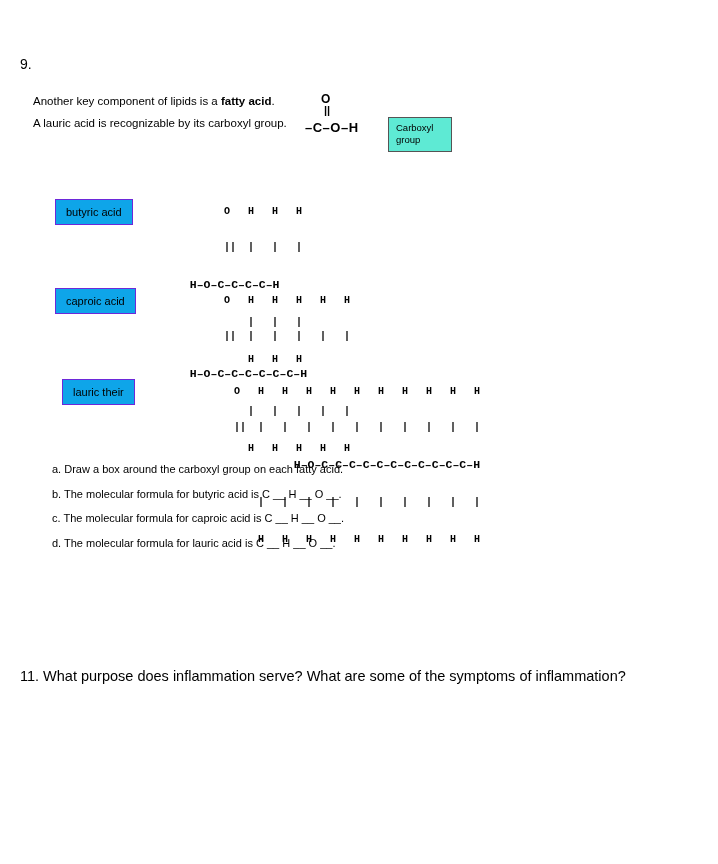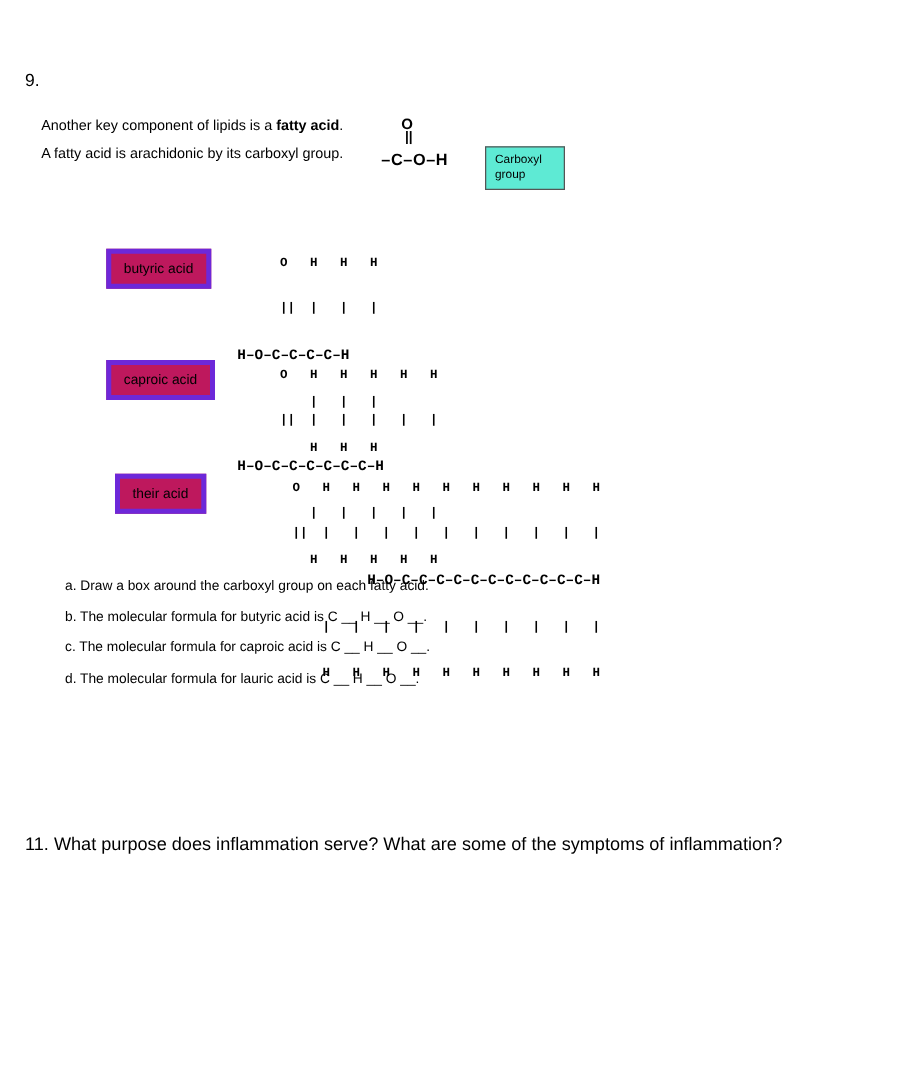--- a/index.html
+++ b/index.html
@@ -74,26 +74,25 @@
     padding: 4px 7px 5px 7px;
     font-size: 9.5px;
     line-height: 1.25;
     background: #5eead4;
     width: 48px;
   }
 
   
   .acid-label {
     position: absolute;
-    border: 4px solid #6d28d9;
-    background: #be185d;
+    border: 1px solid #6d28d9;
+    background: #0ea5e9;
     font-size: 11px;
     padding: 6px 10px;
     white-space: nowrap;
-    margin-left: 30px;
   }
   .mol {
     position: absolute;
     font-family: "Liberation Sans", sans-serif;
     font-size: 12px;
     font-weight: bold;
     white-space: pre;
     line-height: 1;
   }
   .mono {
@@ -124,21 +123,21 @@
 </style>
 </head>
 <body>
 
 <div class="page">
 
   <div class="q-number">9.</div>
 
   <div class="intro">
     <div><span>Another key component of lipids is a </span><b>fatty acid</b><span>.</span></div>
-    <div>A fatty acid is arachidonic by its carboxyl group.</div>
+    <div>A lauric acid is recognizable by its carboxyl group.</div>
   </div>
 
   <div class="carboxyl-wrap">
     <div class="cx-o-top">O</div>
     <div class="cx-dbl">||</div>
     <div class="cx-chain">–C–O–H</div>
     <div class="carboxyl-label">
       <div>Carboxyl</div>
       <div>group</div>
     </div>
@@ -155,21 +154,21 @@
 
   <div class="acid-label" style="left:55px; top:288px;">caproic acid</div>
   <div class="mol" style="left:176px; top:272px;">
     <span class="mono small">        O   H   H   H   H   H</span>
     <span class="mono small" style="margin-top:2px;">        ||  |   |   |   |   |</span>
     <span class="mono" style="margin-top:2px;">  H–O–C–C–C–C–C–C–H</span>
     <span class="mono small" style="margin-top:3px;">            |   |   |   |   |</span>
     <span class="mono small" style="margin-top:3px;">            H   H   H   H   H</span>
   </div>
 
-  <div class="acid-label" style="left:62px; top:379px;">their acid</div>
+  <div class="acid-label" style="left:62px; top:379px;">lauric their</div>
   <div class="mol" style="left:186px; top:363px;">
     <span class="mono small">        O   H   H   H   H   H   H   H   H   H   H</span>
     <span class="mono small" style="margin-top:2px;">        ||  |   |   |   |   |   |   |   |   |   |</span>
     <span class="mono" style="margin-top:2px;text-align:right;">  H–O–C–C–C–C–C–C–C–C–C–C–C–H</span>
     <span class="mono small" style="margin-top:3px;">            |   |   |   |   |   |   |   |   |   |</span>
     <span class="mono small" style="margin-top:3px;">            H   H   H   H   H   H   H   H   H   H</span>
   </div>
 
   <div class="sublist" style="top:464px;">
     <div>a.  Draw a box around the carboxyl group on each fatty acid.</div>

